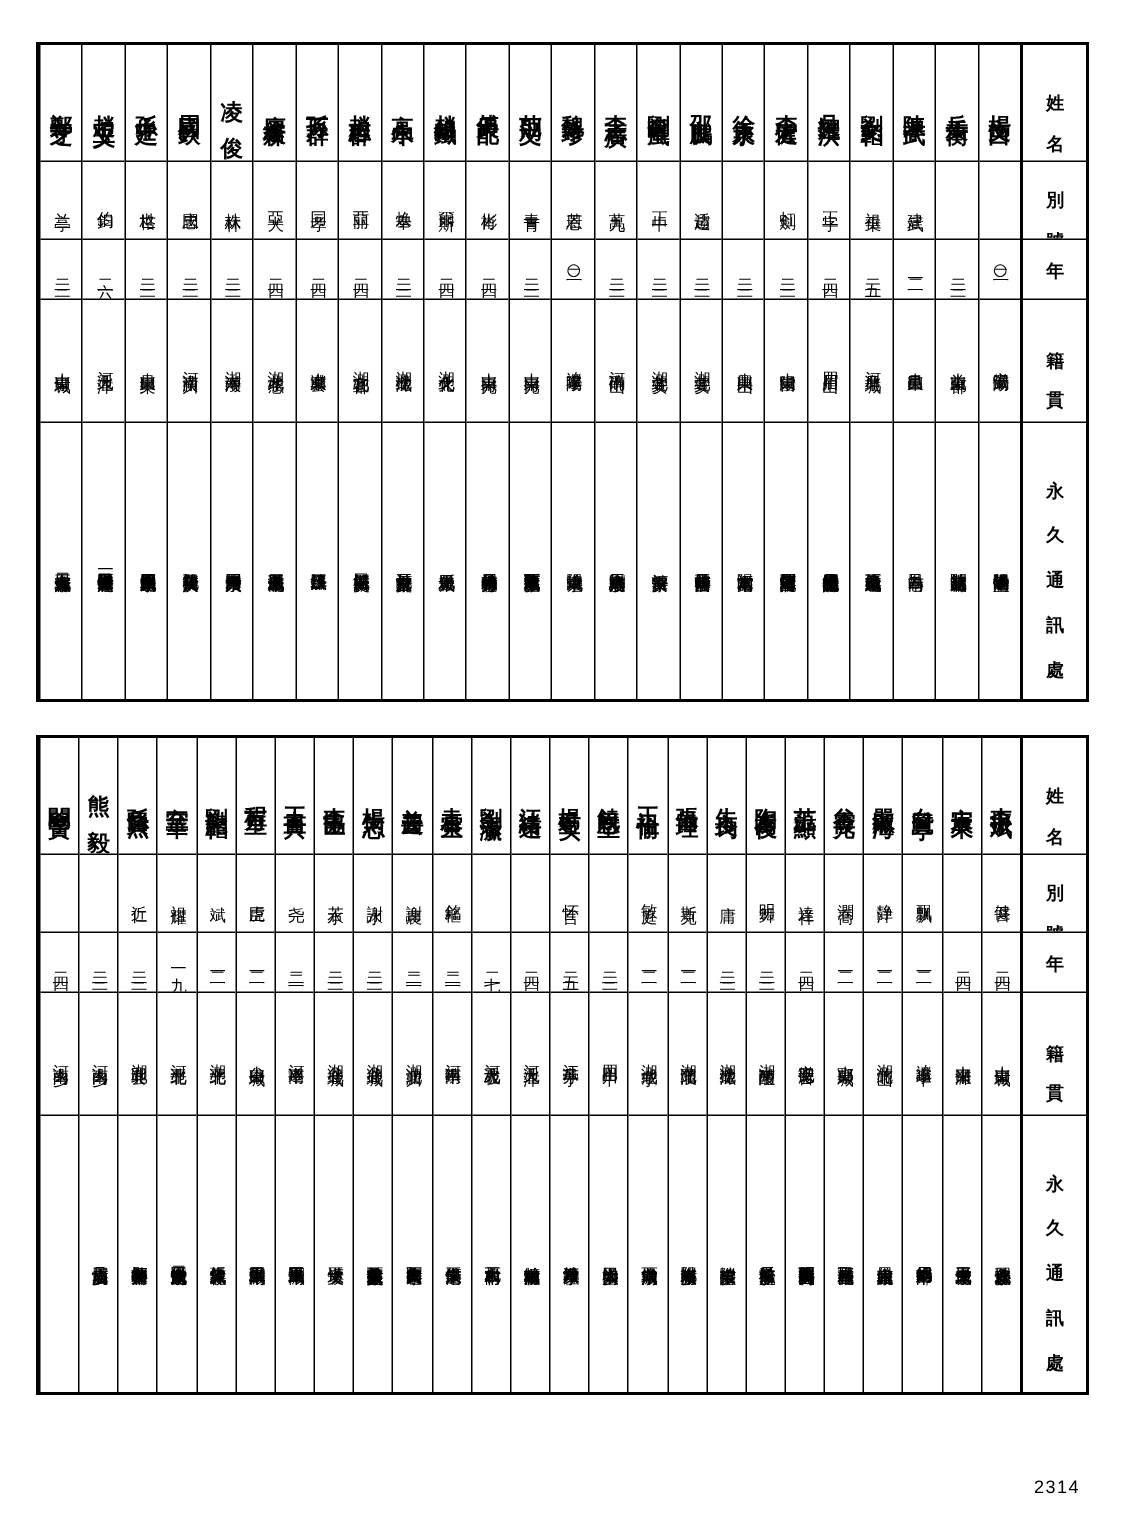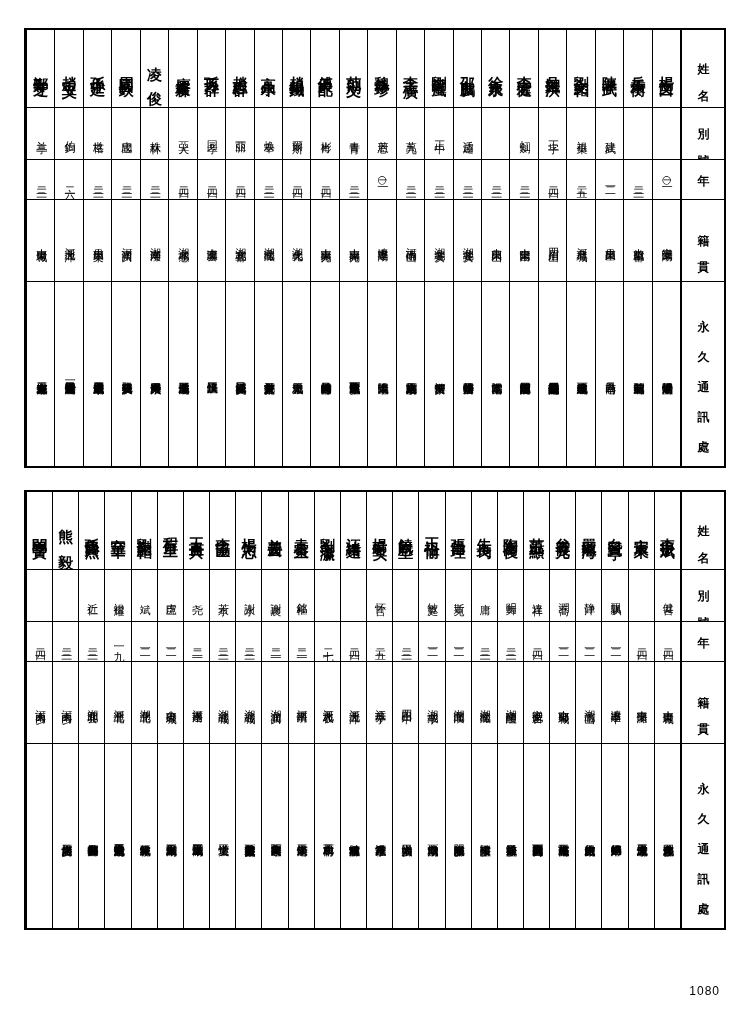--- a/index.html
+++ b/index.html
@@ -958,14 +958,14 @@
         </div>
         <div class="cell r-native">
           <span class="vtext">籍 貫</span>
         </div>
         <div class="cell r-addr">
           <span class="vtext">永 久 通 訊 處</span>
         </div>
       </div>
     </div>
 
-  <div class="pagenum">1080</div>
+  <div class="pagenum">2314</div>
 </div>
 
 </body></html>

